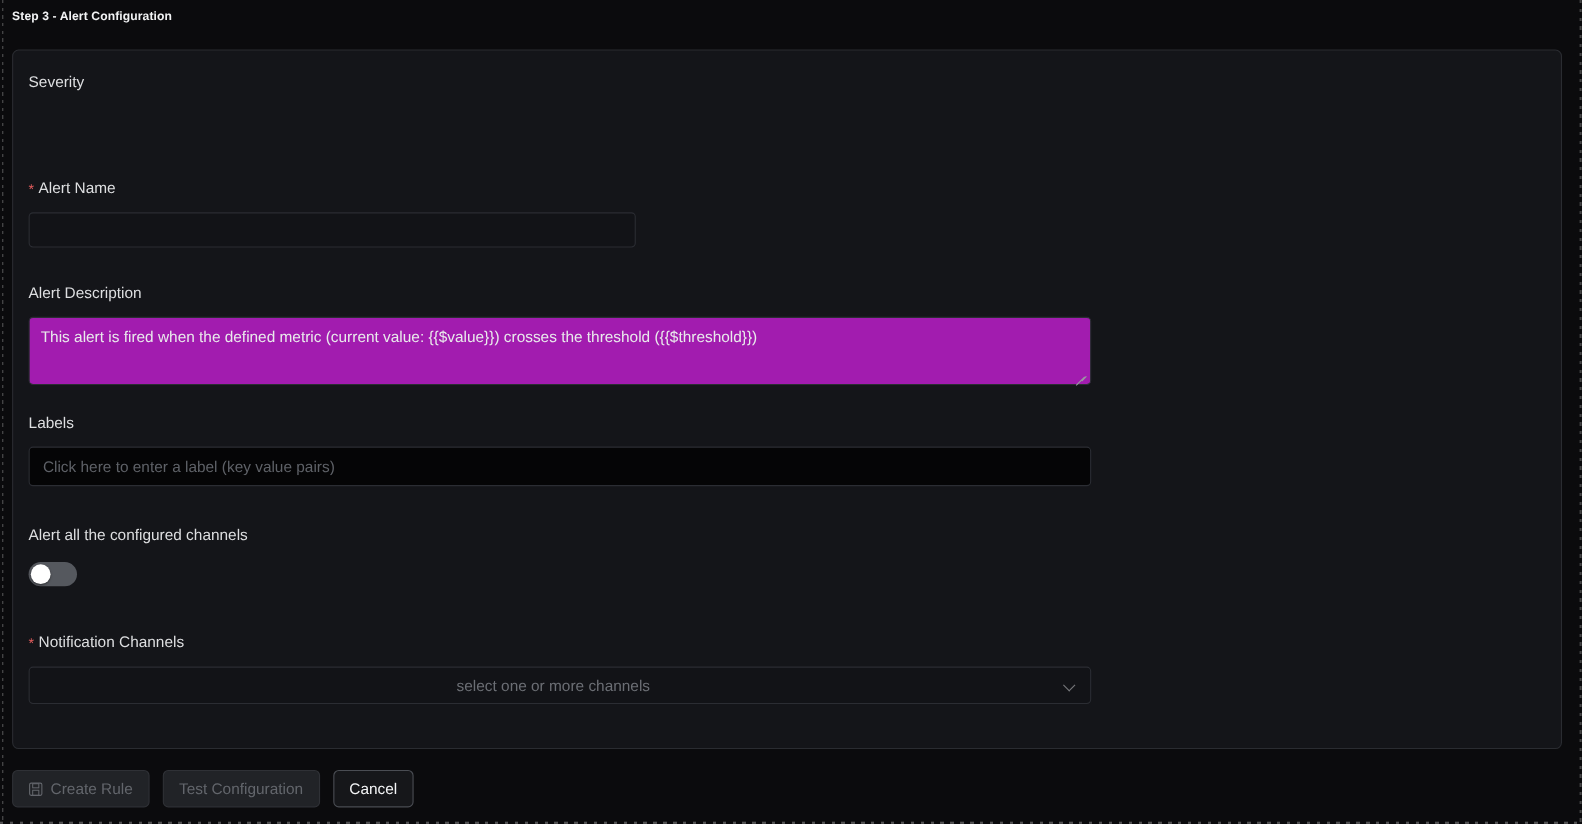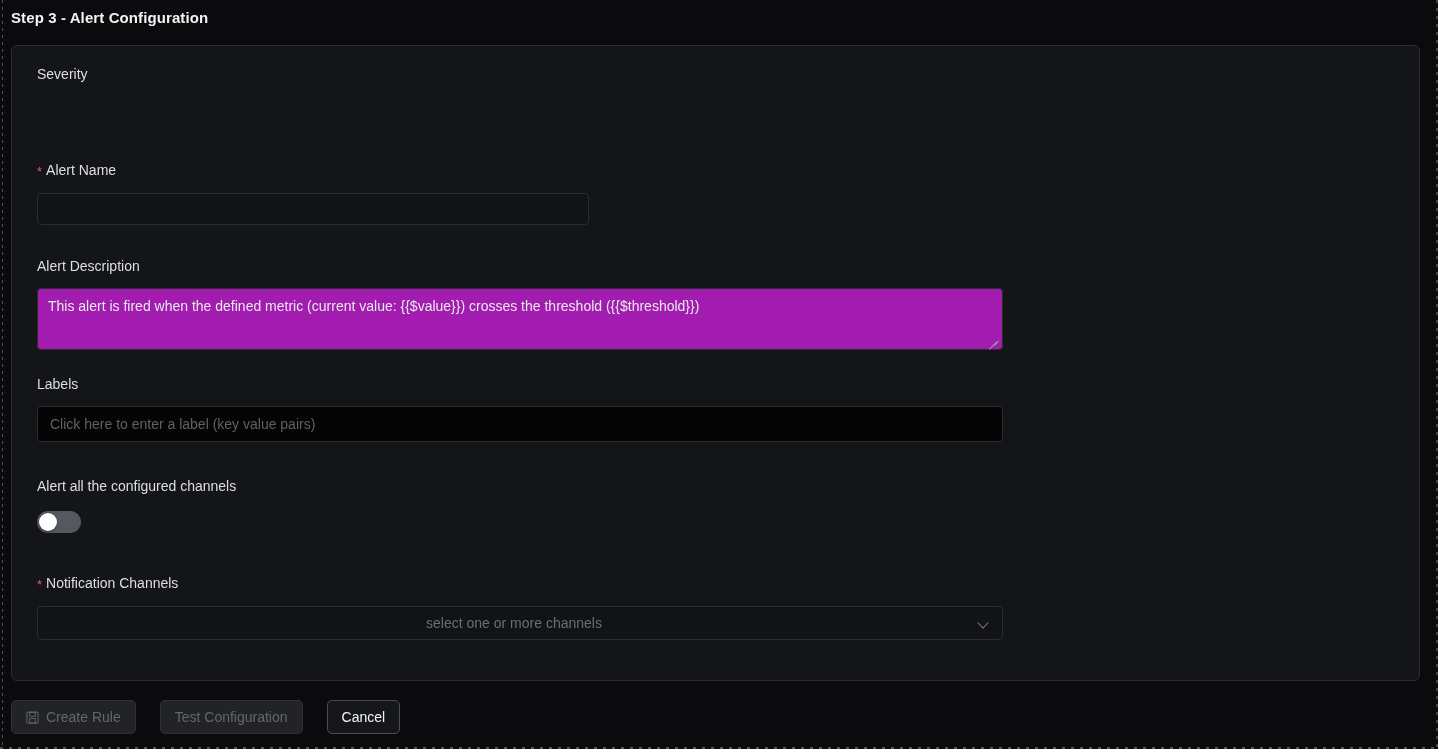--- a/index.html
+++ b/index.html
@@ -45,39 +45,39 @@
     width: 1438px; height: 2px;
     background: repeating-linear-gradient(to right,
       #9a9a9a 0px, #9a9a9a 3px, transparent 3px, transparent 9px);
     opacity: .5;
   }
 
   .page-title {
     position: absolute;
     left: 11px;
     top: 9px;
-    font-size: 15px;
+    font-size: 11px;
     font-weight: bold;
     letter-spacing: .1px;
     color: #f2f3f4;
   }
 
   .card {
     position: absolute;
     left: 11px;
     top: 45px;
     width: 1409px;
     height: 636px;
     box-sizing: border-box;
     background: #141519;
     border: 1px solid #2a2c31;
     border-radius: 6px;
   }
 
-  .field-group { position: absolute; margin-left: 11px; }
+  .field-group { position: absolute; }
 
   .field-label {
     font-size: 14px;
     color: #dedfe1;
     line-height: 18px;
     white-space: nowrap;
   }
   .req-star {
     color: #e05c5c;
     font-size: 13px;
@@ -220,21 +220,21 @@
   }
   .chan-select .sel-value { flex: 1; text-align: center; }
 
   
   .footer {
     position: absolute;
     left: 11px;
     top: 700px;
     display: flex;
     align-items: center;
-    gap: 24px;
+    gap: 12px;
   }
   .btn {
     box-sizing: border-box;
     height: 34px;
     border-radius: 5px;
     display: flex;
     align-items: center;
     gap: 7px;
     padding: 0 14px;
     font-size: 14px;

